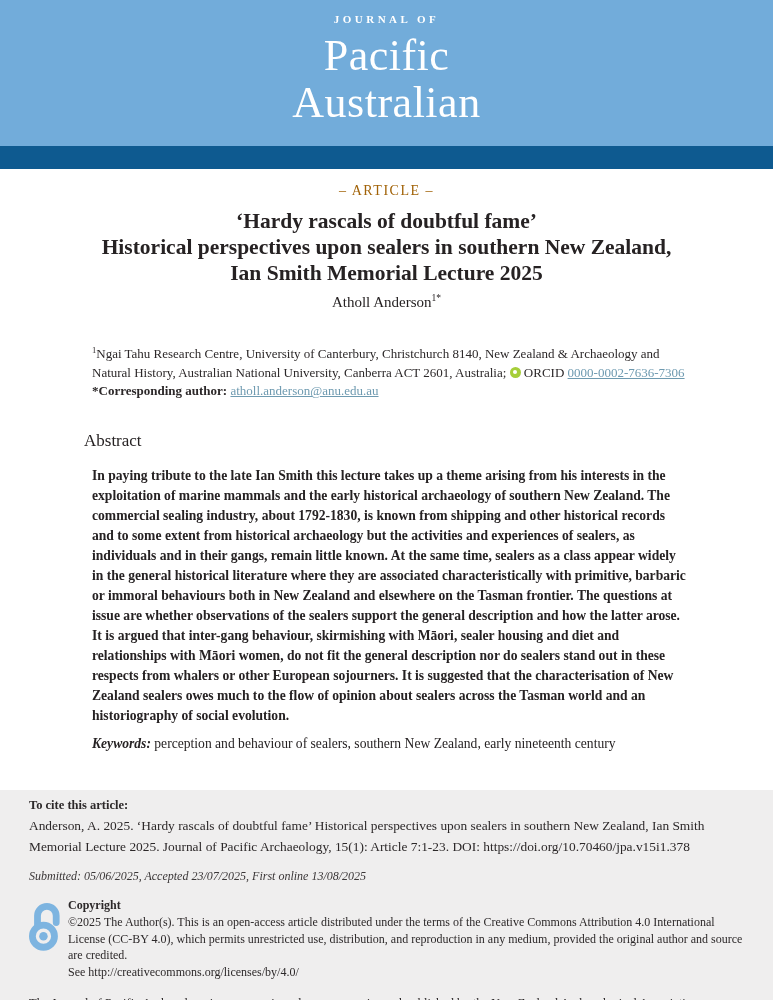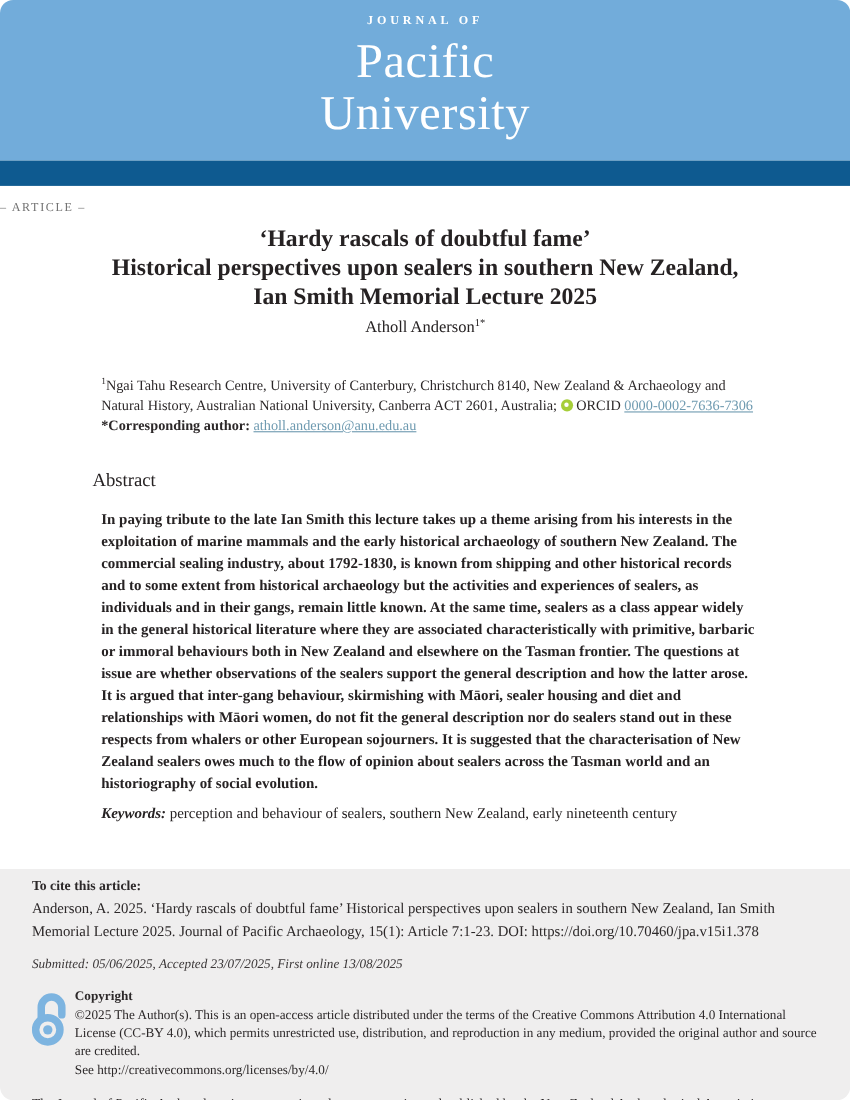--- a/index.html
+++ b/index.html
@@ -3,21 +3,21 @@
 <meta charset="utf-8">
 <style>
   html,body{margin:0;padding:0;}
   body{
     width:773px;height:1000px;
     background:#ffffff;
     font-family:"Liberation Serif", serif;
     color:#262223;
     -webkit-font-smoothing:antialiased;
   }
-  .page{position:relative;width:773px;height:1000px;overflow:hidden;background:#ffffff;border-radius:12px;}
+  .page{position:relative;width:773px;height:1000px;overflow:hidden;background:#ffffff;}
 
   
   .masthead{
     background:#72acda;
     height:146px;
     text-align:center;
     box-sizing:border-box;
     padding-top:13px;
   }
   .kicker{
@@ -34,24 +34,24 @@
     font-size:44px;
     line-height:47px;
     font-weight:normal;
     letter-spacing:0.5px;
   }
   .stripe{background:#0e5a90;height:23px;}
 
   
   .content{padding:14px 0 0 0;}
   .article-label{
-    text-align:left;
-    font-size:11px;
+    text-align:center;
+    font-size:14px;
     letter-spacing:1.5px;
-    color:#737373;
+    color:#a16207;
   }
   .title{
     margin:9px 40px 0 40px;
     text-align:center;
     font-size:21.5px;
     line-height:26px;
     font-weight:bold;
     color:#262223;
   }
   .title .tline{display:block;}
@@ -150,21 +150,21 @@
 </style>
 </head>
 <body>
 
 <div class="page">
 
   <header class="masthead">
     <div class="kicker">Journal of</div>
     <div class="mast-title">
       <div>Pacific</div>
-      <div>University</div>
+      <div>Australian</div>
     </div>
   </header>
 
   <div class="stripe"></div>
 
   <main class="content">
 
     <div class="article-label">– ARTICLE –</div>
 
     <h1 class="title">

